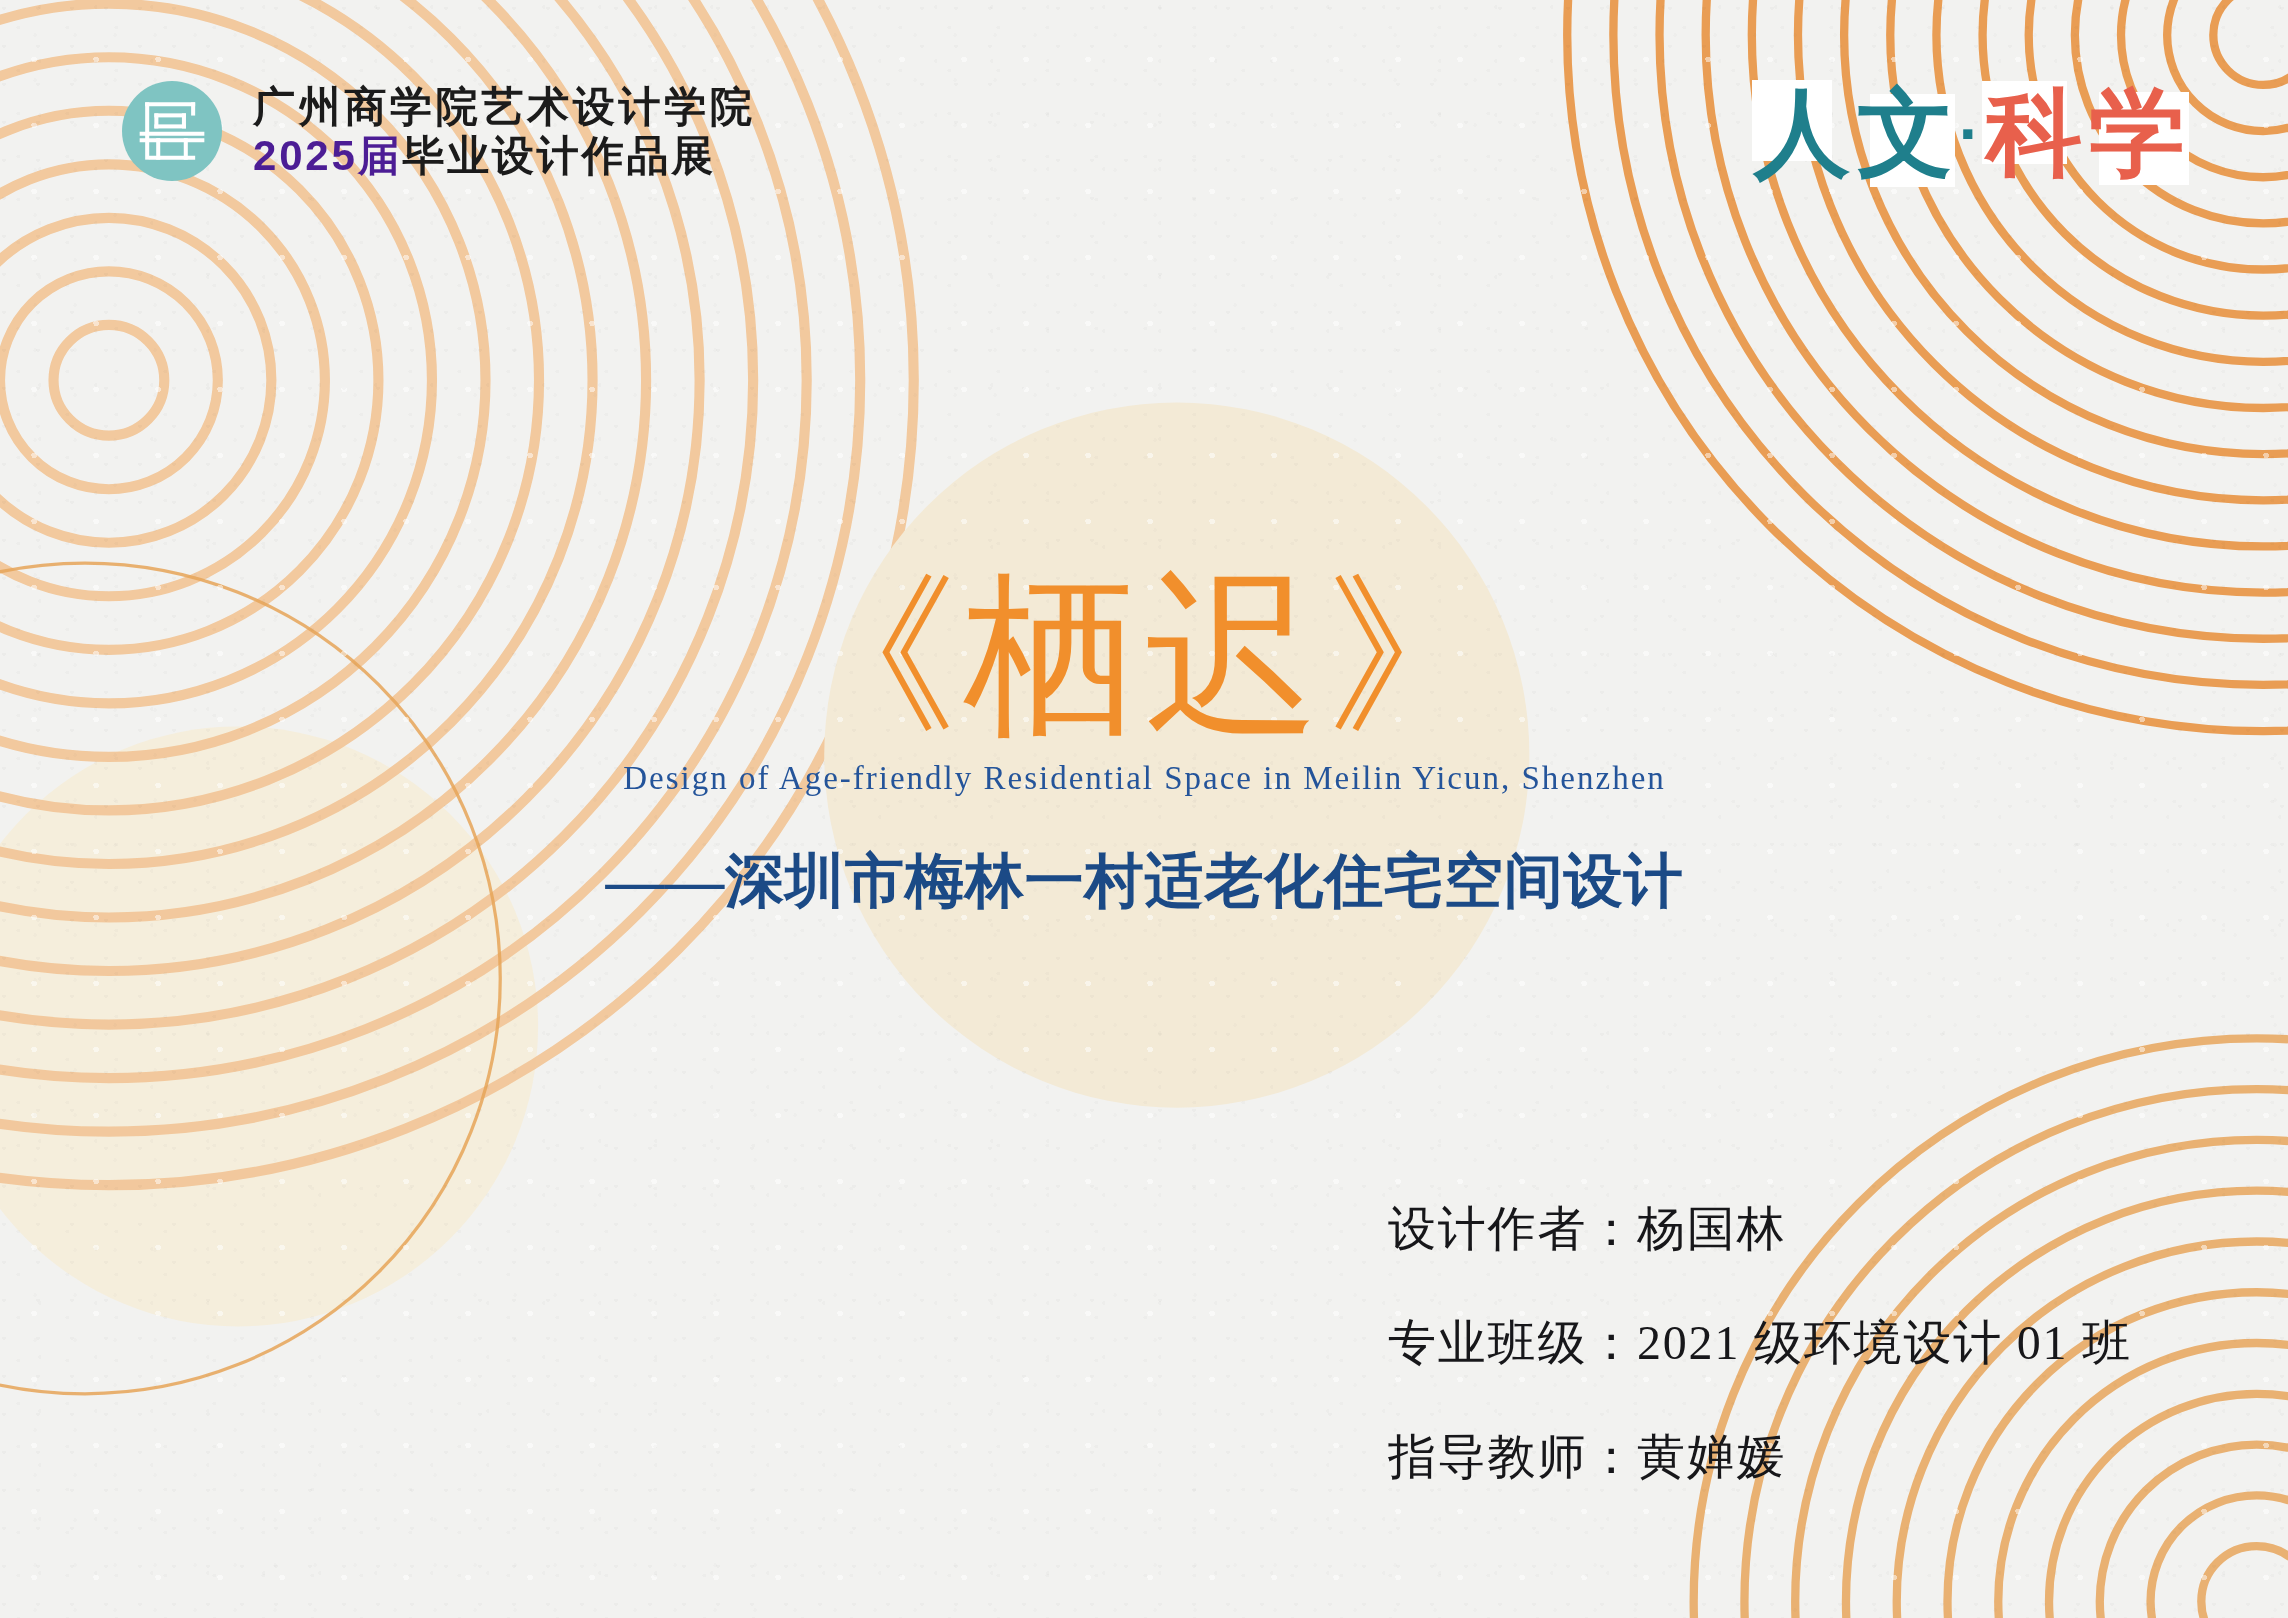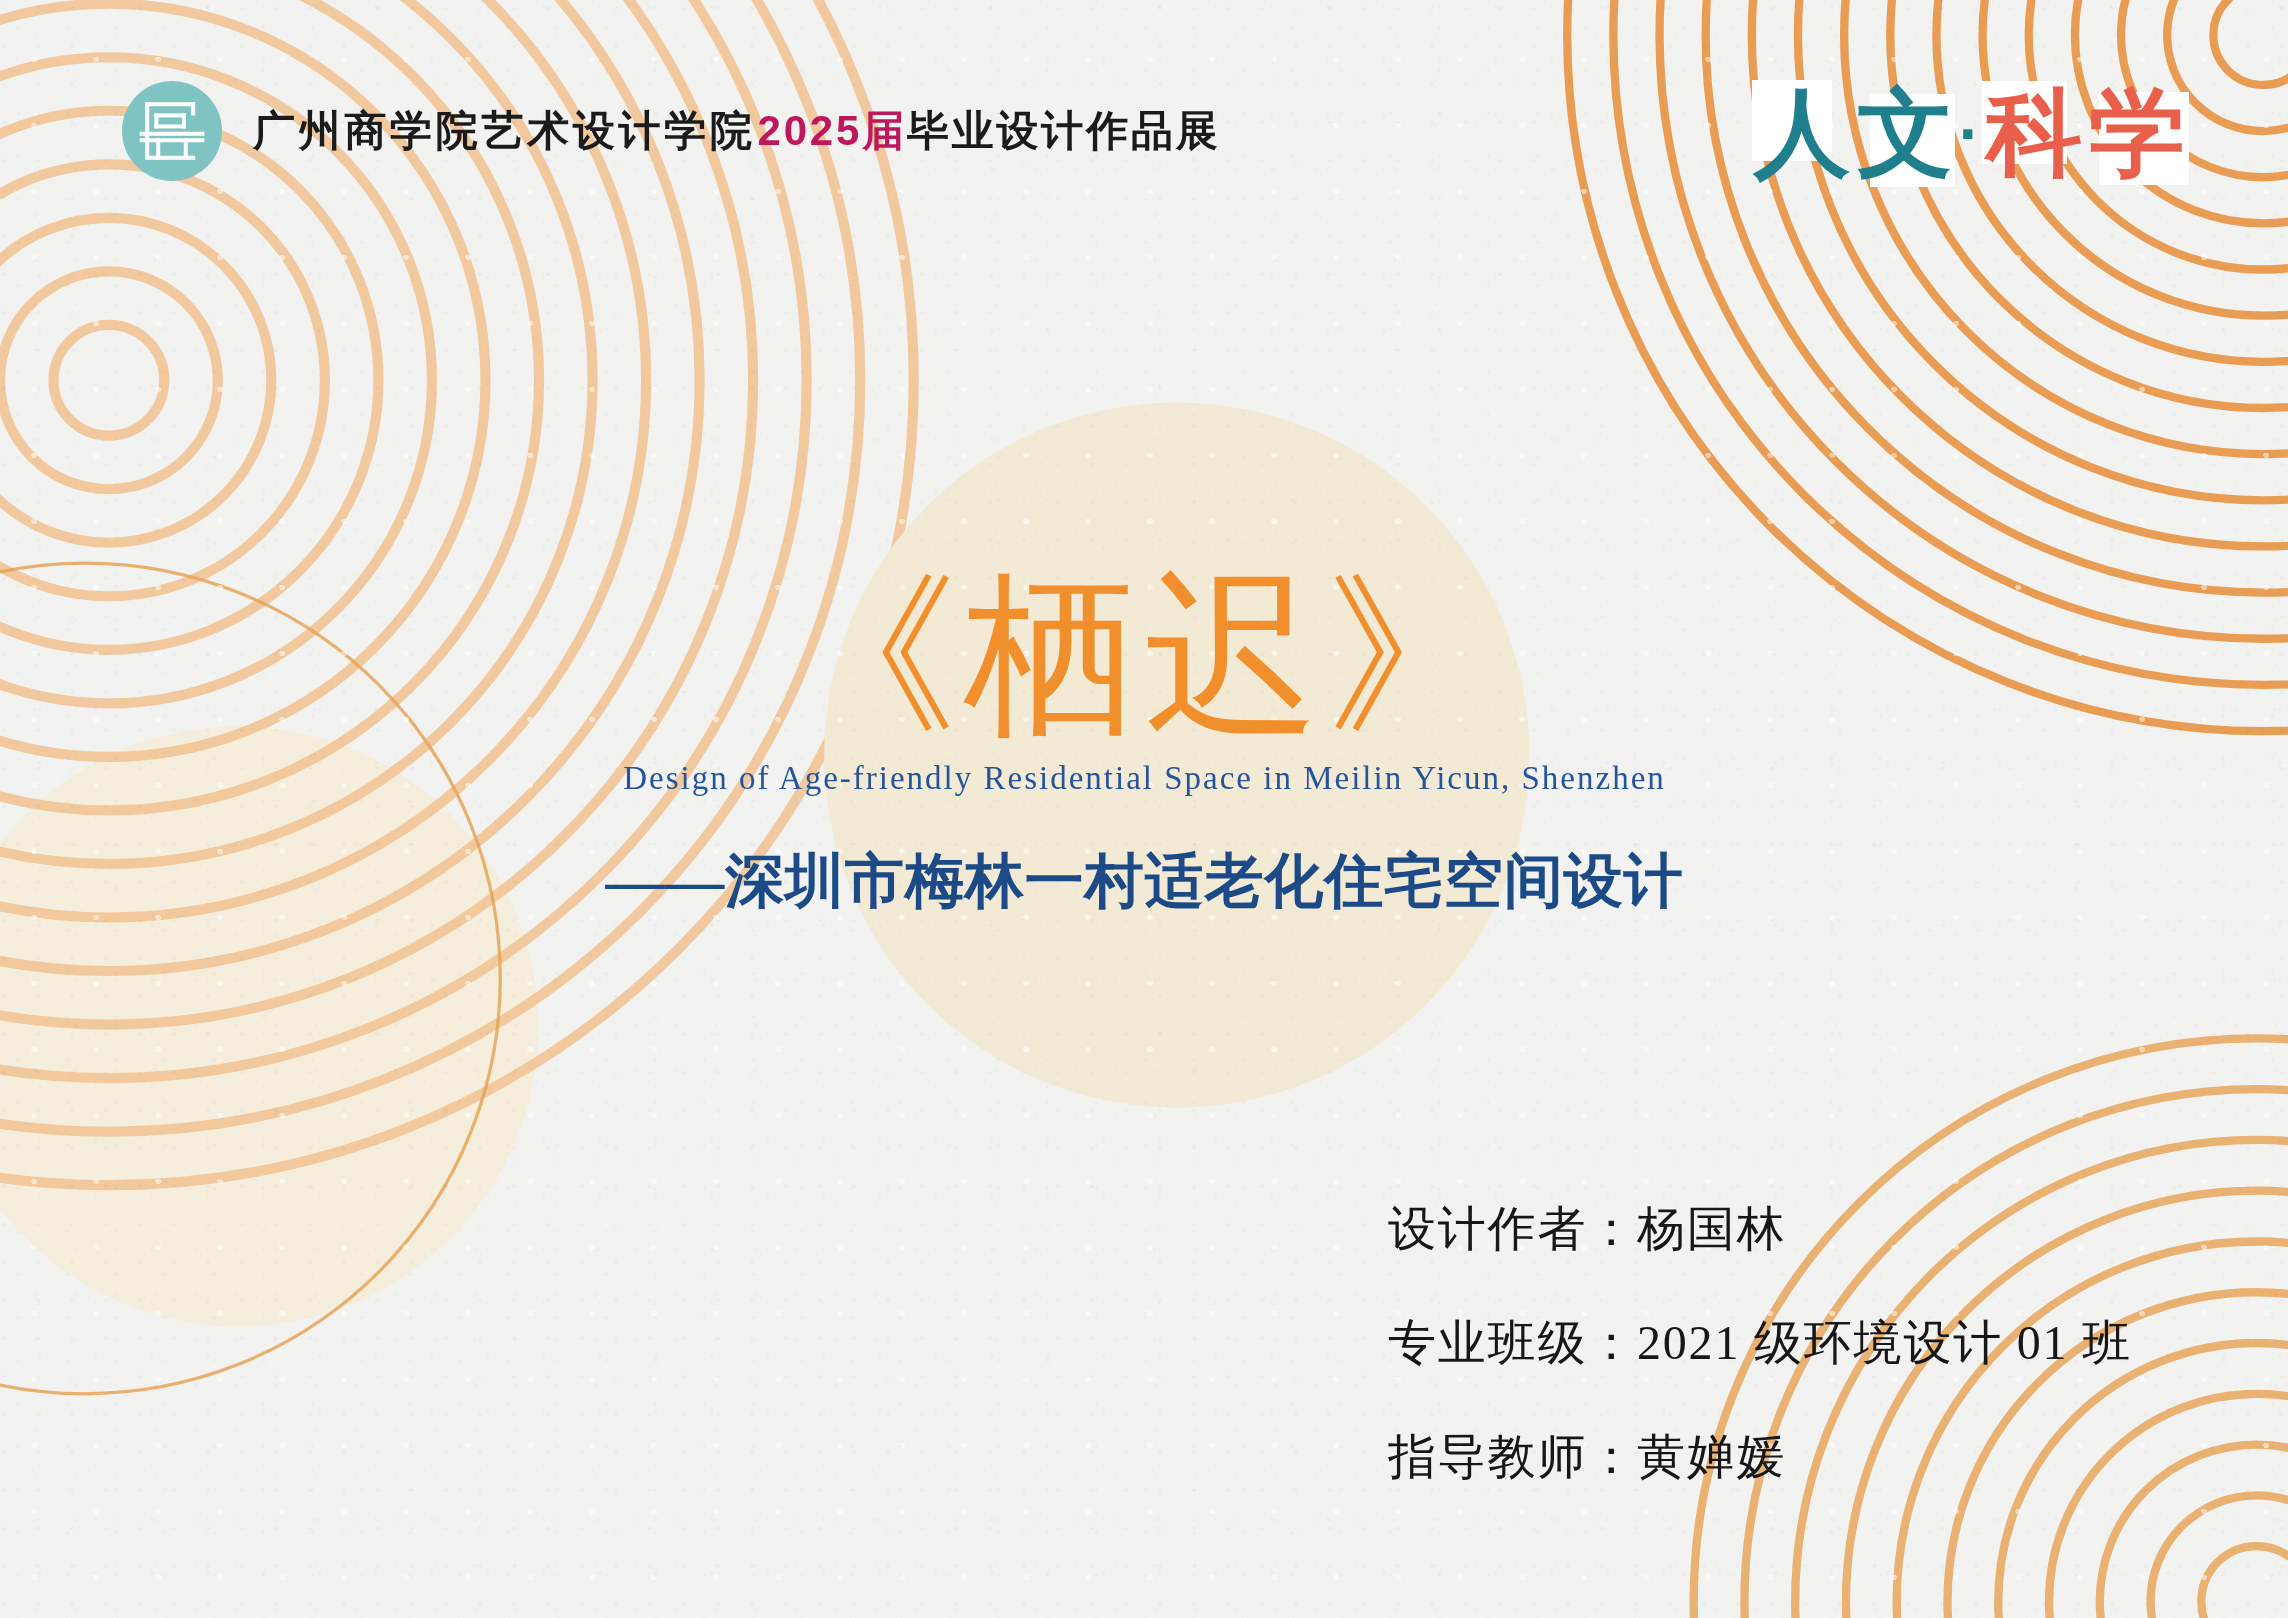--- a/index.html
+++ b/index.html
@@ -35,32 +35,32 @@
     position:absolute;left:122px;top:81px;
     display:flex;align-items:center;gap:31px;
     z-index:6;
   }
   #logo-mark{
     width:100px;height:100px;border-radius:50%;
     background:#7fc4c2;
     display:flex;align-items:center;justify-content:center;
     flex:none;
   }
-  #header-text{display:flex;flex-direction:row;gap:1.8px;}
+  #header-text{display:flex;flex-direction:column;gap:1.8px;}
   .hdr-line{
     font-family:"Liberation Sans", sans-serif;
     font-weight:bold;
     font-size:42px;
     letter-spacing:3.7px;
     line-height:1.12;
     color:#1b1b1b;
     white-space:nowrap;
   }
   .hdr-line-2{font-size:42px;letter-spacing:2.8px;}
-  .hdr-orange{color:#be185d;}
+  .hdr-orange{color:#4c1d95;}
 
   
   #wordmark{
     position:absolute;right:100px;top:85px;
     display:flex;align-items:center;
     z-index:7;
     font-family:"Liberation Sans", sans-serif;
     font-weight:bold;
   }
   .wm-char{

